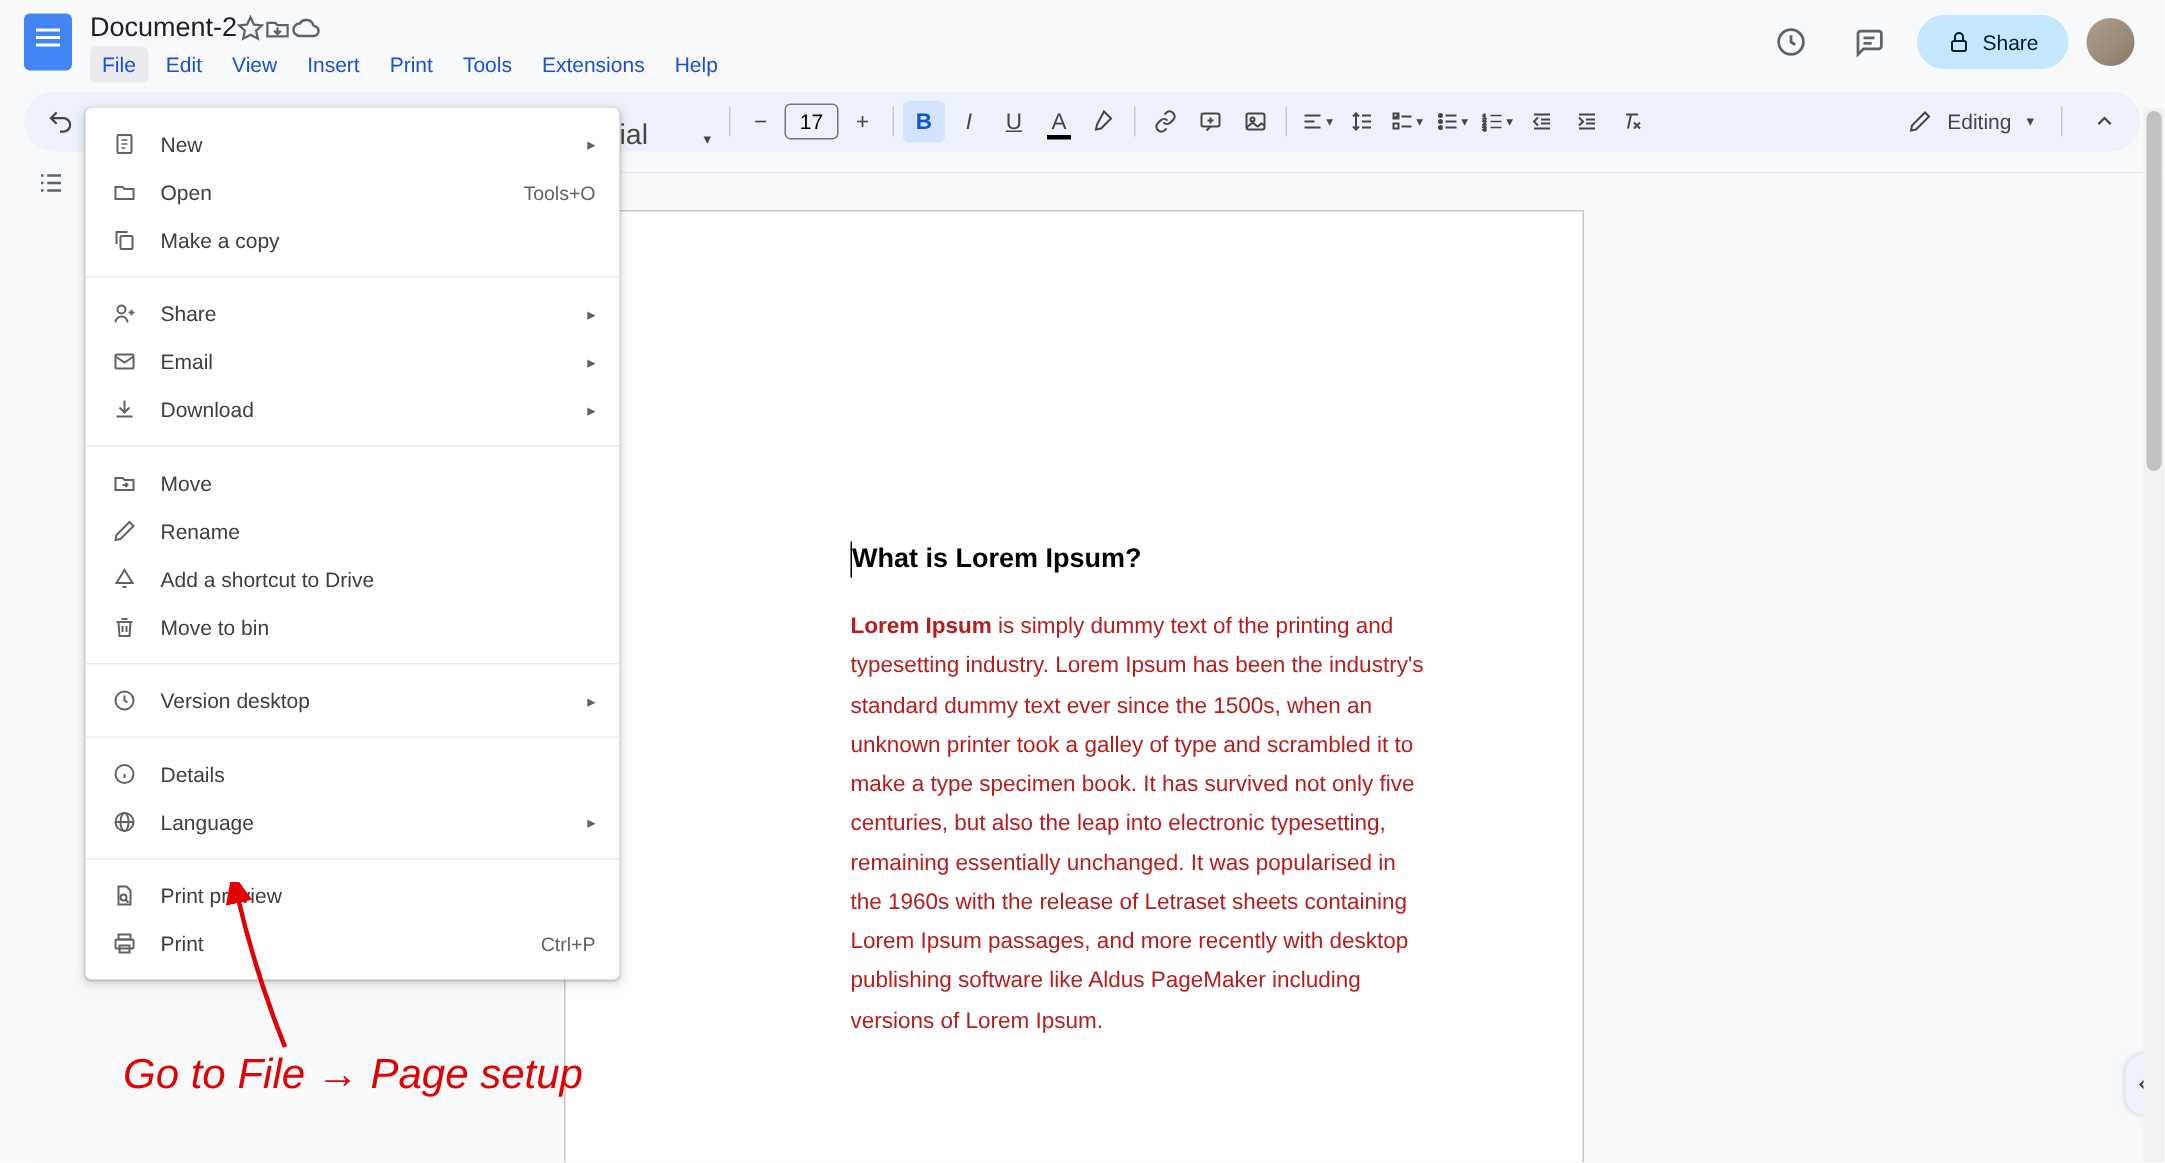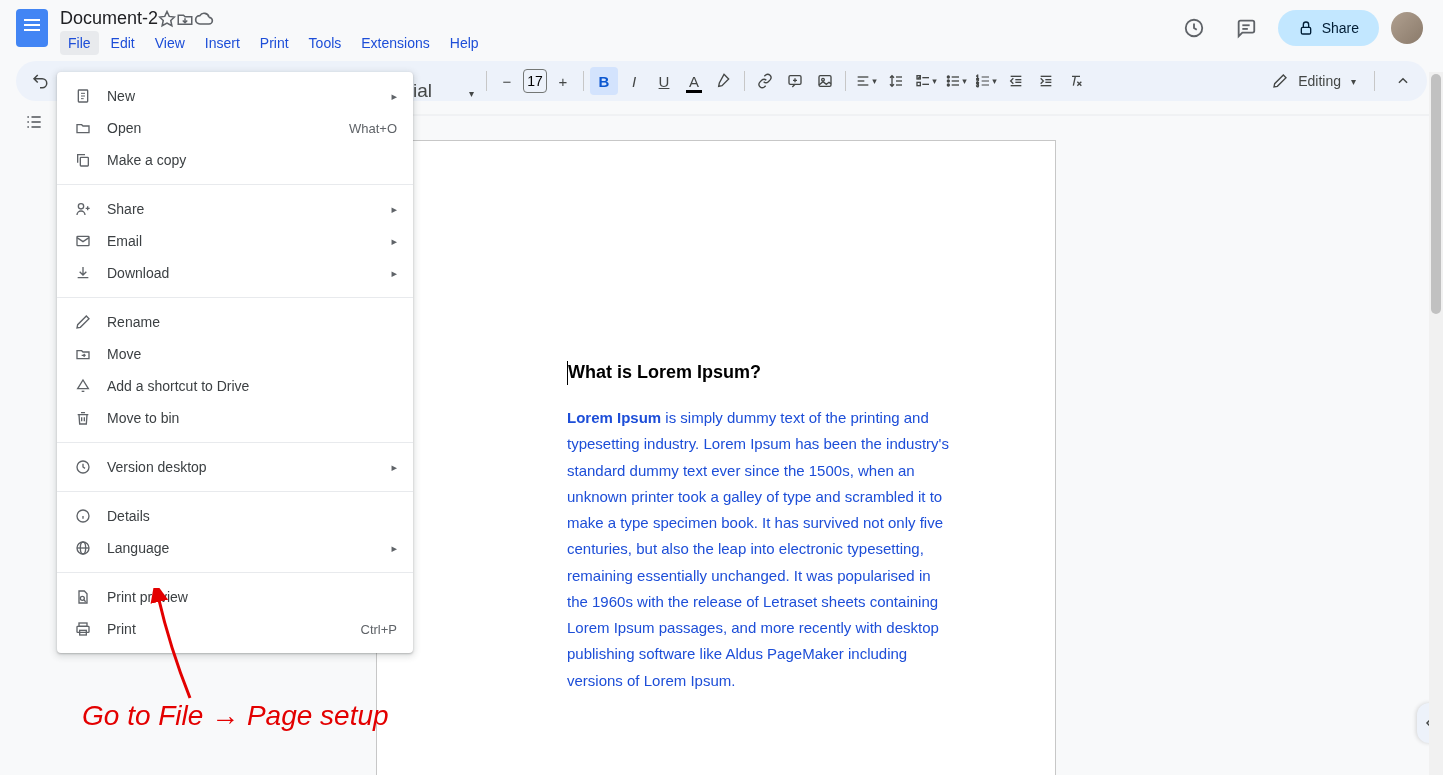--- a/index.html
+++ b/index.html
@@ -24,36 +24,36 @@
 .avatar { width: 32px; height: 32px; border-radius: 50%; background: linear-gradient(135deg, #b0a090, #8a7a6a); }
 
 
 .toolbar { background: #edf2fa; margin: 6px 16px 0 16px; border-radius: 24px; padding: 4px 10px; display: flex; align-items: center; gap: 2px; height: 40px; }
 .tb-btn { width: 28px; height: 28px; display: flex; align-items: center; justify-content: center; border-radius: 4px; cursor: pointer; color: #444746; font-size: 15px; }
 .tb-btn.active { background: #d3e3fd; color: #0b57d0; }
 .tb-sep { width: 1px; height: 20px; background: #c7c7c7; margin: 0 4px; }
 .tb-dropdown { display: flex; align-items: center; padding: 4px 6px; cursor: pointer; font-size: 19px; color: #444746; gap: 6px; min-width: 60px; margin-top: 20px; }
 .tb-dropdown .caret::after { content: "▾"; font-size: 10px; color: #444746; }
 .font-size-box { display: flex; align-items: center; gap: 2px; }
-.font-size-input { width: 24px; height: 24px; border: 1px solid #747775; border-radius: 4px; text-align: center; font-size: 14px; background: transparent; }
+.font-size-input { width: 36px; height: 24px; border: 1px solid #747775; border-radius: 4px; text-align: center; font-size: 14px; background: transparent; }
 .editing-btn { margin-left: auto; display: flex; align-items: center; gap: 10px; padding: 4px 12px; cursor: pointer; font-size: 14px; color: #444746; }
 .collapse-btn { width: 28px; height: 28px; display: flex; align-items: center; justify-content: center; cursor: pointer; color: #444746; margin-left: 8px; }
 .text-color-btn { position: relative; }
 .text-color-underline { position: absolute; bottom: 2px; left: 6px; right: 6px; height: 3px; background: #000; }
 
 
 .ruler-area { display: flex; margin: 6px 0 0 16px; }
 .outline-btn { width: 36px; height: 30px; display: flex; align-items: center; justify-content: center; cursor: pointer; color: #5f6368; }
 .ruler { height: 16px; flex: 1; position: relative; font-size: 10px; color: #80868b; display: flex; align-items: flex-start; margin-left: 18px; overflow: hidden; }
 
 
 .canvas-area { position: absolute; top: 140px; left: 22px; right: 10px; bottom: 0; overflow: hidden; background: #f8f9fa; }
 .page { position: absolute; left: 354px; top: 0; width: 680px; background: white; border: 1px solid #c7c7c7; padding: 220px 100px 60px 190px; min-height: 900px; }
 .page h2 { font-size: 18px; font-weight: bold; margin-bottom: 20px; }
-.page p { font-size: 15px; line-height: 1.75; color: #1d4ed8; }
+.page p { font-size: 15px; line-height: 1.75; color: #b91c1c; }
 .page .bold { font-weight: bold; }
 .cursor-line { display: inline-block; width: 1px; height: 24px; background: #000; vertical-align: middle; }
 
 
 .dropdown { position: absolute; left: 57px; top: 72px; width: 356px; background: white; border-radius: 4px; box-shadow: 0 2px 6px 2px rgba(60,64,67,.15), 0 1px 2px rgba(60,64,67,.3); padding: 8px 0; z-index: 100; }
 .dd-item { display: flex; align-items: center; padding: 6px 16px; cursor: pointer; font-size: 14px; color: #3c4043; height: 32px; }
 .dd-icon { width: 20px; margin-right: 14px; display: flex; align-items: center; justify-content: center; color: #5f6368; }
 .dd-label { flex: 1; }
 .dd-shortcut { color: #5f6368; font-size: 13px; }
 .dd-arrow { color: #5f6368; font-size: 11px; }
@@ -315,21 +315,21 @@
     <span class="dd-label">New</span>
     <span class="dd-arrow">▸</span>
   </div>
   <div class="dd-item">
     <span class="dd-icon">
         <svg width="16" height="16" viewBox="0 0 24 24" fill="none" stroke="currentColor" stroke-width="2">
           <path d="M3 7 L3 19 L21 19 L21 9 L12 9 L10 7 Z"></path>
         </svg>
       </span>
     <span class="dd-label">Open</span>
-    <span class="dd-shortcut">What+O</span>
+    <span class="dd-shortcut">Tools+O</span>
   </div>
   <div class="dd-item">
     <span class="dd-icon">
         <svg width="16" height="16" viewBox="0 0 24 24" fill="none" stroke="currentColor" stroke-width="2">
           <rect x="8" y="8" width="12" height="13" rx="1"></rect>
           <path d="M4 16 L4 4 L15 4"></path>
         </svg>
       </span>
     <span class="dd-label">Make a copy</span>
   </div>
@@ -360,33 +360,33 @@
           <path d="M12 3 L12 15 M7 10 L12 15 L17 10 M4 19 L20 19"></path>
         </svg>
       </span>
     <span class="dd-label">Download</span>
     <span class="dd-arrow">▸</span>
   </div>
   <div class="dd-sep"></div>
   <div class="dd-item">
     <span class="dd-icon">
         <svg width="16" height="16" viewBox="0 0 24 24" fill="none" stroke="currentColor" stroke-width="2">
-          <path d="M17 3 L21 7 L8 20 L3 21 L4 16 Z"></path>
-        </svg>
-      </span>
-    <span class="dd-label">Rename</span>
-  </div>
-  <div class="dd-item">
-    <span class="dd-icon">
-        <svg width="16" height="16" viewBox="0 0 24 24" fill="none" stroke="currentColor" stroke-width="2">
           <path d="M3 7 L3 19 L21 19 L21 9 L12 9 L10 7 Z"></path>
           <path d="M10 14 L15 14 M13 12 L15 14 L13 16"></path>
         </svg>
       </span>
     <span class="dd-label">Move</span>
+  </div>
+  <div class="dd-item">
+    <span class="dd-icon">
+        <svg width="16" height="16" viewBox="0 0 24 24" fill="none" stroke="currentColor" stroke-width="2">
+          <path d="M17 3 L21 7 L8 20 L3 21 L4 16 Z"></path>
+        </svg>
+      </span>
+    <span class="dd-label">Rename</span>
   </div>
   <div class="dd-item">
     <span class="dd-icon">
         <svg width="16" height="16" viewBox="0 0 24 24" fill="none" stroke="currentColor" stroke-width="2">
           <path d="M12 3 L20 16 L4 16 Z"></path>
           <path d="M10 20 L14 20"></path>
         </svg>
       </span>
     <span class="dd-label">Add a shortcut to Drive</span>
   </div>

